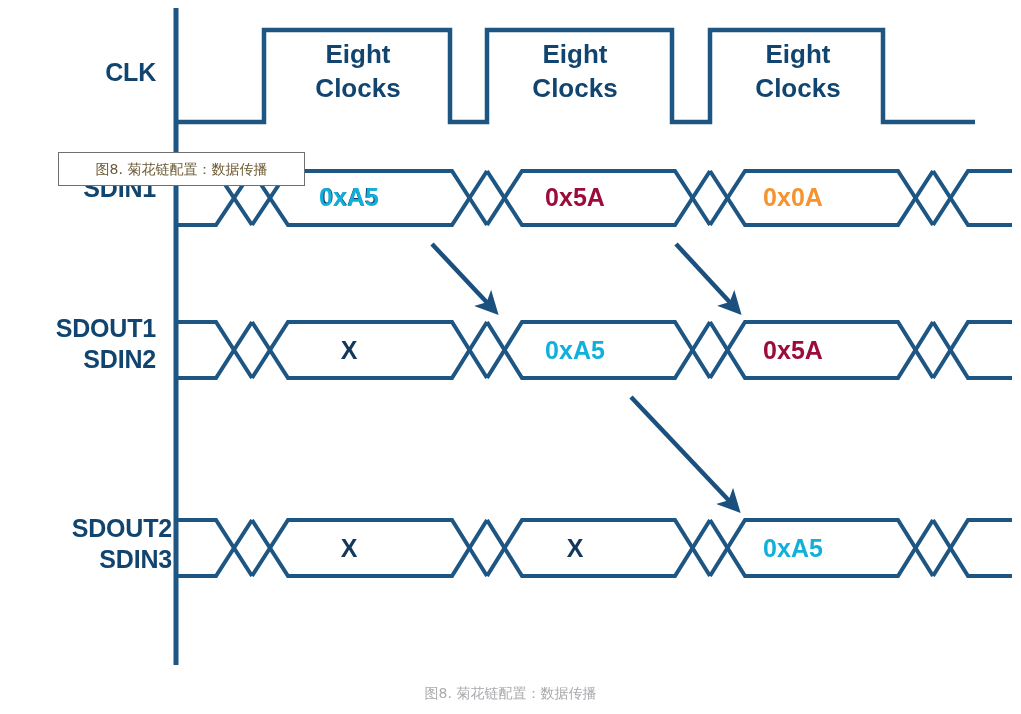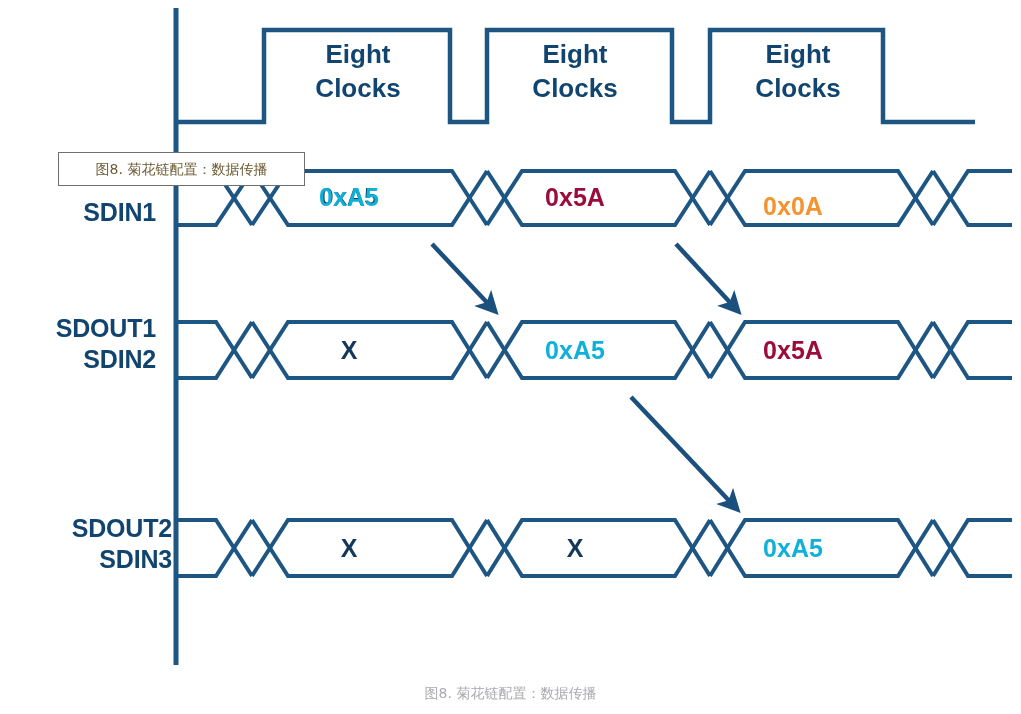--- a/index.html
+++ b/index.html
@@ -38,21 +38,21 @@
     text-align: right;
     color: #11456f;
     font-family: "Liberation Sans", sans-serif;
     font-weight: bold;
     font-size: 25px;
     line-height: 1.24;
     letter-spacing: -0.2px;
     white-space: pre-line;
   }
   .sig-label.clk   { left: 0;  top: 57px;  width: 156px; }
-  .sig-label.sdin1 { left: 0;  top: 197px; width: 156px; }
+  .sig-label.sdin1 { left: 0;  top: 173px; width: 156px; }
   .sig-label.sd1   { left: 0;  top: 313px; width: 156px; text-align: right; }
   .sig-label.sd2   { left: 16px;  top: 513px; width: 156px; }
 
   
   .clk-annot {
     position: absolute;
     width: 180px;
     text-align: center;
     color: #11456f;
     font-family: "Liberation Sans", sans-serif;
@@ -73,21 +73,21 @@
     font-family: "Liberation Sans", sans-serif;
     font-weight: bold;
     font-size: 25px;
     line-height: 1;
   }
   .bus-val.small { font-size: 24px; }
 
   
   .v-s1-a { left: 274px; top: 185px; }
   .v-s1-b { left: 500px; top: 185px; }
-  .v-s1-c { left: 718px; top: 194px; }
+  .v-s1-c { left: 718px; top: 185px; }
   
   .v-s2-a { left: 274px; top: 338px; }
   .v-s2-b { left: 500px; top: 338px; }
   .v-s2-c { left: 718px; top: 338px; }
   
   .v-s3-a { left: 274px; top: 536px; }
   .v-s3-b { left: 500px; top: 536px; }
   .v-s3-c { left: 718px; top: 536px; }
 
   
@@ -185,20 +185,21 @@
       <path d="M487,520 L522,576 L675,576 L710,520"></path>
       <path d="M710,520 L745,576 L898,576 L933,520"></path>
       <path d="M933,520 L968,576 L1012,576"></path>
     </g>
 
     <line x1="432" y1="244" x2="494" y2="310" stroke="#1b4f7e" stroke-width="4.5" marker-end="url(#arrowhead)"></line>
     <line x1="676" y1="244" x2="737" y2="310" stroke="#1b4f7e" stroke-width="4.5" marker-end="url(#arrowhead)"></line>
     <line x1="631" y1="397" x2="736" y2="508" stroke="#1b4f7e" stroke-width="4.5" marker-end="url(#arrowhead)"></line>
   </svg>
 
+  <div class="sig-label clk">CLK</div>
   <div class="sig-label sdin1">SDIN1</div>
   <div class="sig-label sd1">SDOUT1
 SDIN2</div>
   <div class="sig-label sd2">SDOUT2
 SDIN3</div>
 
   <div class="clk-annot a1">Eight
 Clocks</div>
   <div class="clk-annot a2">Eight
 Clocks</div>

